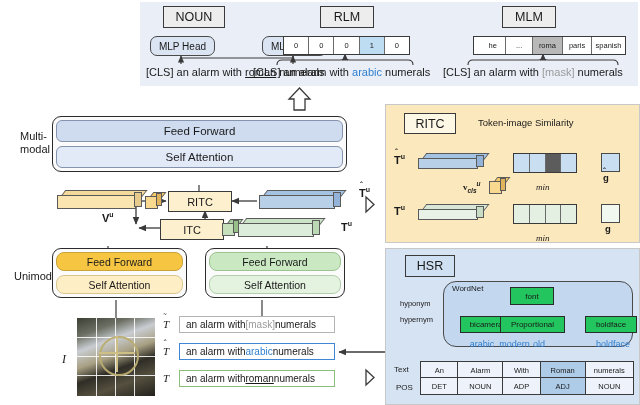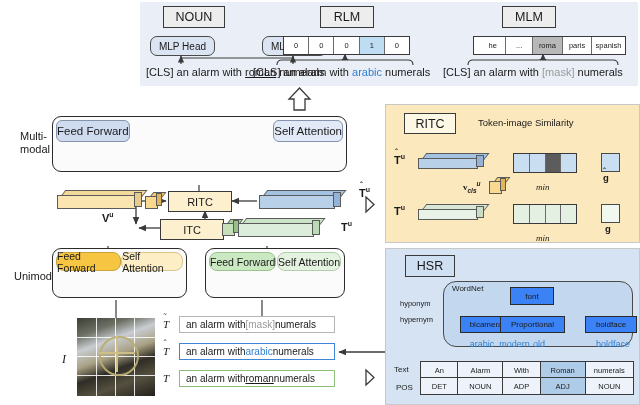--- a/index.html
+++ b/index.html
@@ -21,21 +21,21 @@
   .blue-t{color:#2f7fd0;}
   .grey-t{color:#9a9a9a;}
   .und{text-decoration:underline;}
   
   .strip{display:flex;border:1.1px solid #3a3a3a;background:#fff;}
   .strip .cell{border-right:1px solid #6a6a6a;display:flex;align-items:center;
                justify-content:center;font-size:7.5px;}
   .strip .cell:last-child{border-right:none;}
   
   .tb-outer{border:1.6px solid #2b2b2b;border-radius:9px;background:#fbfbfb;
-            padding:3px;box-sizing:border-box;display:flex;flex-direction:row;
+            padding:3px;box-sizing:border-box;display:flex;flex-direction:column;
             justify-content:space-between;}
   .tb-inner{border:1px solid #8593ad;border-radius:6px;height:20px;display:flex;
             align-items:center;justify-content:center;font-size:11.5px;}
   .tb-inner.sm{height:17px;font-size:10.5px;border-radius:8px;}
   
   .bar{position:absolute;}
   .bar .face{position:absolute;left:0;top:5px;right:6px;bottom:0;border:1px solid #5a5a5a;}
   .bar .top{position:absolute;left:3px;top:0;right:0;height:6px;border:1px solid #5a5a5a;
             border-bottom:none;transform:skewX(-38deg);transform-origin:bottom left;}
   .bar .side{position:absolute;right:0;top:2px;width:6px;bottom:2px;border:1px solid #5a5a5a;}
@@ -43,21 +43,21 @@
   .cube{position:absolute;}
   .cube .cf{position:absolute;left:0;top:4px;width:11px;height:11px;border:1px solid #5a5a5a;}
   .cube .ct{position:absolute;left:3px;top:0;width:11px;height:5px;border:1px solid #5a5a5a;
             transform:skewX(-38deg);transform-origin:bottom left;}
   .cube .cs{position:absolute;left:11px;top:1px;width:4px;height:11px;border:1px solid #5a5a5a;}
   
   .lbl{font-size:11px;margin-left:16px;}
   .ital{font-family:"Liberation Serif",serif;font-style:italic;}
   .mini{font-size:8px;}
   
-  .wn-node{border:1.3px solid #2b2b2b;background:#3b82f6;display:flex;
+  .wn-node{border:1.3px solid #2b2b2b;background:#22c55e;display:flex;
            align-items:center;justify-content:center;font-size:8px;}
   .wn-leaf{color:#2f7fd0;font-size:9px;text-align:center;}
   .postab{border:1.1px solid #3a3a3a;display:flex;text-align:right;}
   .postab .c{border-right:1px solid #3a3a3a;display:flex;align-items:center;
              justify-content:center;font-size:7.5px;background:#eef3fb;}
   .postab .c:last-child{border-right:none;}
   .postab .c.hl{background:#aecce8;}
   
   #imgI{left:77px;top:318px;width:78px;height:78px;
         background:linear-gradient(160deg,#3a3e33 0%,#6d7165 18%,#c9cdd2 32%,

